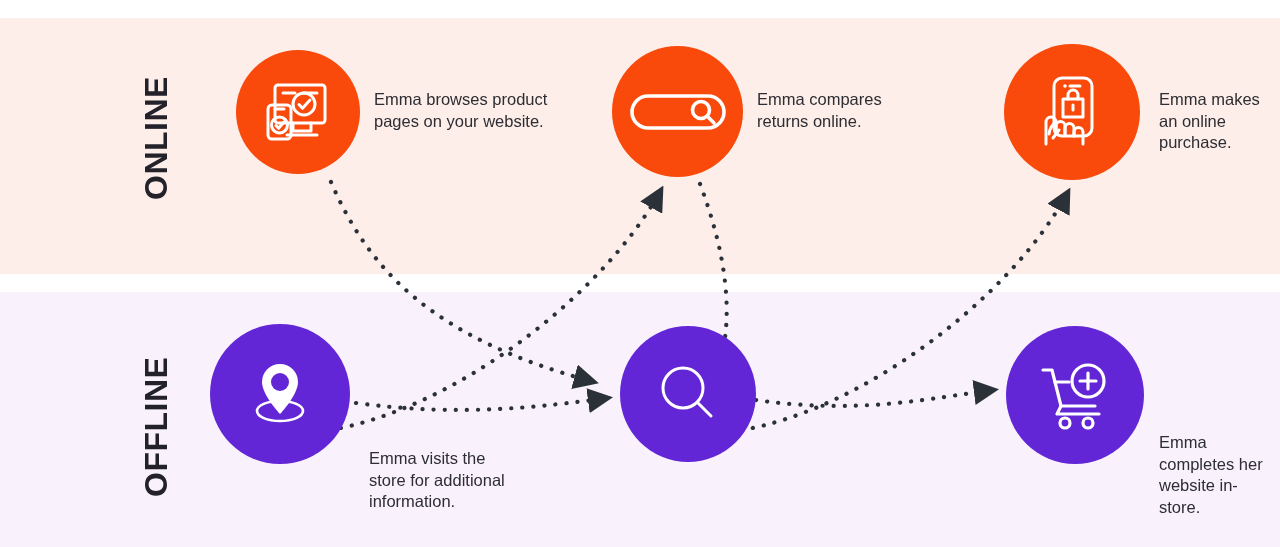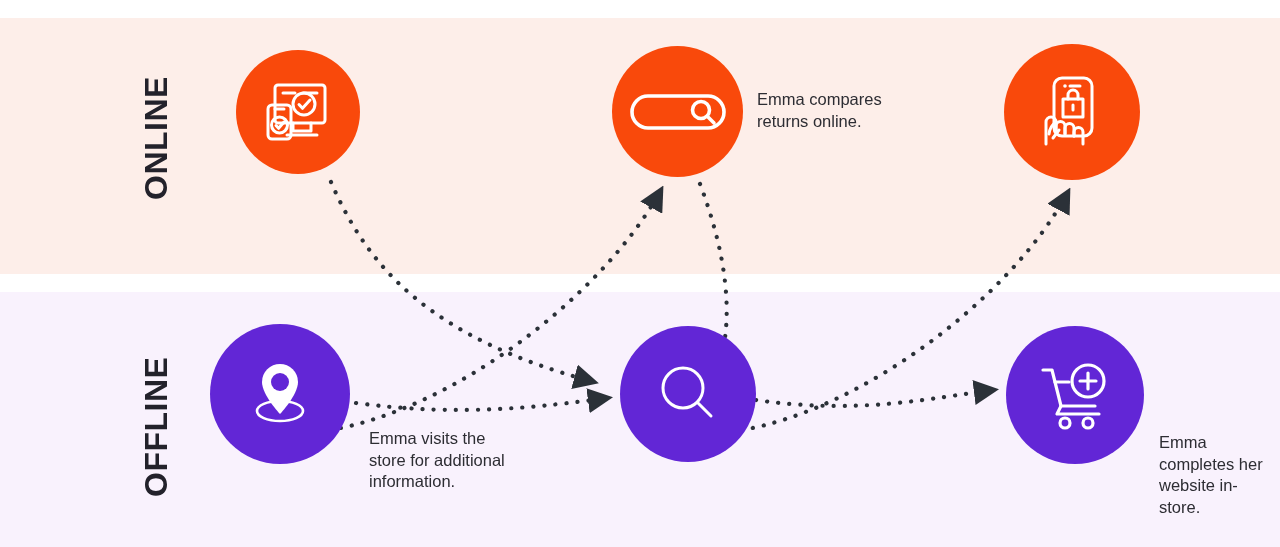--- a/index.html
+++ b/index.html
@@ -74,21 +74,21 @@
     position: absolute;
     font-size: 16.5px;
     line-height: 21.5px;
     color: #2d2d33;
   }
 
   
   .cap-1 { left: 374px; top: 89px;  width: 180px; }
   .cap-2 { left: 757px; top: 89px;  width: 165px; }
   .cap-3 { left: 1159px; top: 89px; width: 105px; }
-  .cap-4 { left: 369px; top: 428px; width: 150px; }
+  .cap-4 { left: 369px; top: 448px; width: 150px; }
   .cap-5 { left: 757px; top: 432px; width: 130px; }
   .cap-6 { left: 1159px; top: 432px; width: 120px; }
 
   
   .c1 { left: 236px;  top: 50px;  width: 124px; height: 124px; }
   .c2 { left: 612px;  top: 46px;  width: 131px; height: 131px; }
   .c3 { left: 1004px; top: 44px;  width: 136px; height: 136px; }
   
   .c4 { left: 210px;  top: 324px; width: 140px; height: 140px; }
   .c5 { left: 620px;  top: 326px; width: 136px; height: 136px; }
@@ -138,20 +138,21 @@
         <path d="M28 62 h30"></path>
         <circle cx="45" cy="31" r="11"></circle>
         <path d="M40 31.5 l3.5 3.8 L51 27"></path>
         <rect x="9" y="32" width="23" height="34" rx="4"></rect>
         <path d="M16 36 h9"></path>
         <circle cx="20.5" cy="52" r="8"></circle>
         <path d="M17 52.5 l2.6 2.8 L25 49"></path>
       </g>
     </svg>
   </div>
+  <div class="caption cap-1">Emma browses product pages on your website.</div>
 
   <div class="circle circle-online c2">
     <svg class="ico" width="100" height="52" viewBox="0 0 100 52">
       <g fill="none" stroke="#ffffff" stroke-width="3.6" stroke-linecap="round">
         <rect x="4" y="10" width="92" height="32" rx="16"></rect>
         <circle cx="73" cy="24" r="8.5"></circle>
         <path d="M79.5 30.5 L86 37"></path>
       </g>
     </svg>
   </div>
@@ -168,20 +169,21 @@
         <path d="M41 33 v5"></path>
         <path d="M14 72 v-22 a5 5 0 0 1 10 0 v10"></path>
         <path d="M24 60 v-6 a4.5 4.5 0 0 1 9 0 v8"></path>
         <path d="M33 62 v-6 a4.5 4.5 0 0 1 9 0 v8"></path>
         <path d="M42 64 v-4 a4.5 4.5 0 0 1 9 0 v12"></path>
         <path d="M24 50 q-6 4 -7 12"></path>
         <path d="M27 58 l-6 8"></path>
       </g>
     </svg>
   </div>
+  <div class="caption cap-3">Emma makes an online purchase.</div>
 
   <div class="circle circle-offline c4">
     <svg class="ico" width="76" height="76" viewBox="0 0 76 76">
       <path d="M38 8 a18 18 0 0 1 18 18 c0 13 -18 32 -18 32 S20 39 20 26 A18 18 0 0 1 38 8 z" fill="#ffffff"></path>
       <circle cx="38" cy="26" r="9" fill="#6226d6"></circle>
       <ellipse cx="38" cy="55" rx="23" ry="10" fill="none" stroke="#ffffff" stroke-width="2.6"></ellipse>
     </svg>
   </div>
   <div class="caption cap-4">Emma visits the store for additional information.</div>
 

